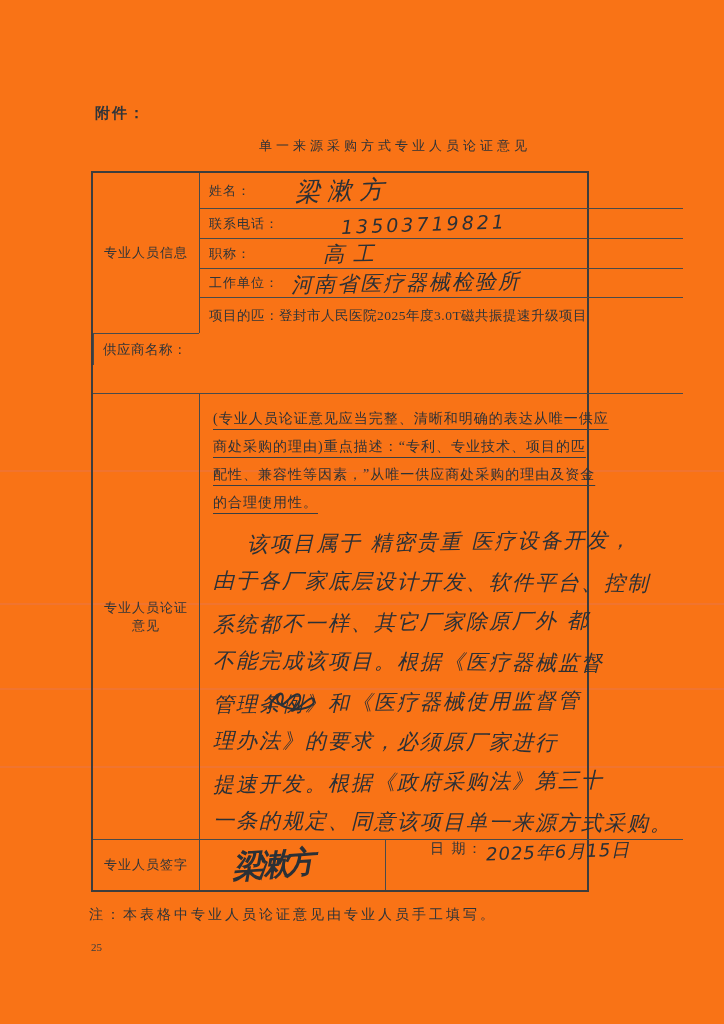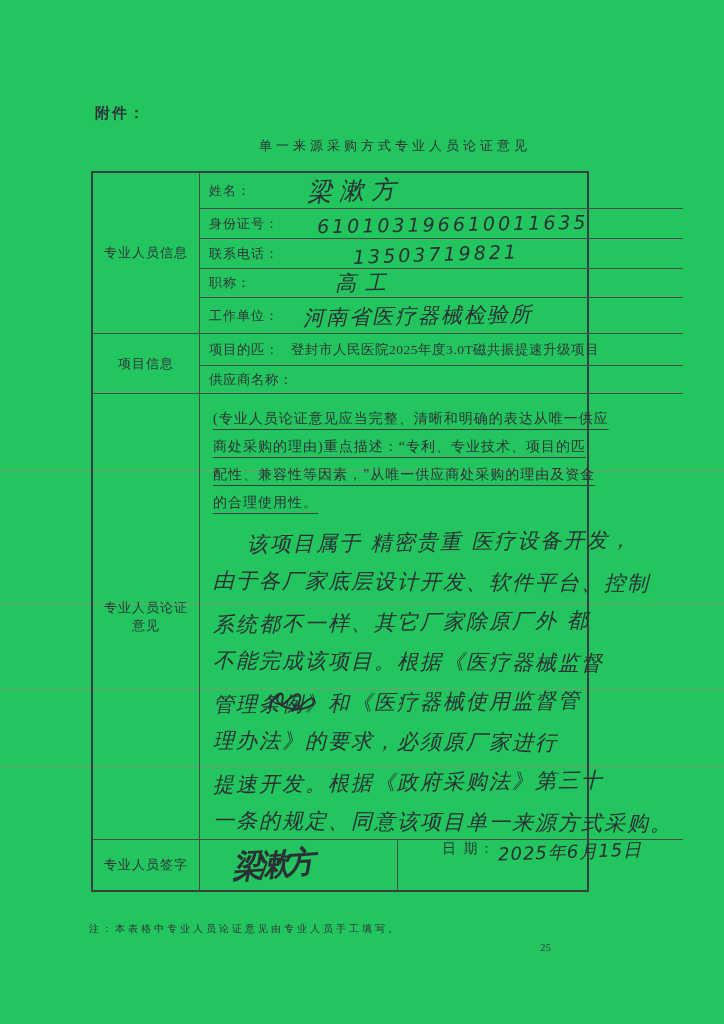--- a/index.html
+++ b/index.html
@@ -1,19 +1,19 @@
 <!DOCTYPE html>
 <html><head>
 <meta charset="utf-8">
 <style>
   * { margin:0; padding:0; box-sizing:border-box; }
   html,body { background:#d8dde0; }
   .sheet {
     position:relative; width:724px; height:1024px;
-    background:#22c55e; overflow:hidden;
+    background:#f97316; overflow:hidden;
     font-family:"Liberation Serif", serif;
     color:#33373b;
   }
   
   .scanline { position:absolute; left:0; width:724px; height:2px;
     background:rgba(214,125,135,0.22); pointer-events:none; }
   .sl1{top:470px;} .sl2{top:603px;} .sl3{top:688px;} .sl4{top:766px;}
 
   .attachment { position:absolute; left:95px; top:104px;
     font-size:15px; letter-spacing:2px; font-weight:600; color:#2f3439; }
@@ -21,21 +21,21 @@
     text-align:right; font-size:13px; letter-spacing:4px; color:#2e3237; }
 
   .form {
     position:absolute; left:91px; top:171px; width:498px; height:721px;
     border:2px solid #3d3d3d;
     display:grid;
     grid-template-columns:106px 1fr;
     grid-template-rows:35px 30px 30px 29px 36px 32px 28px 446px auto;
     background:transparent;
   }
-  .cell { border-top:1px solid #4a4a4a; position:relative; overflow:visible;gap:12px; }
+  .cell { border-top:1px solid #4a4a4a; position:relative; overflow:visible; }
   .col2 { border-left:1px solid #4a4a4a; }
   .row1 { border-top:none; }
 
   .seclabel { display:flex; align-items:center; justify-content:center;
     font-size:13px; letter-spacing:1px; color:#2f3439; text-align:center;
     padding:0 6px; }
   .c-personnel { grid-area:1/1/6/2; }
   .c-project   { grid-area:6/1/8/2; }
   .c-opinion-l { grid-area:8/1/9/2; }
   .c-sig-l     { grid-area:9/1/10/2; }
@@ -75,52 +75,47 @@
   .sig-area { width:185px; display:flex; align-items:center;
     padding-left:32px; }
   .signature { font-size:31px; font-weight:bold; letter-spacing:-5px;
     transform:rotate(-4deg); }
   .date-cell { flex:1; border-left:1px solid #4a4a4a; display:flex;
     align-items:flex-start; padding-left:44px; font-size:14px;
     letter-spacing:2px; color:#2f3439; }
   .date-hw { font-size:18px; letter-spacing:1px; margin-left:2px;
     transform:rotate(-2deg); }
 
-  .note { position:absolute; left:89px; top:906px; font-size:10px;
-    letter-spacing:3px; color:#2f3439;margin-top:16px; }
+  .note { position:absolute; left:89px; top:906px; font-size:14px;
+    letter-spacing:3px; color:#2f3439; }
   .pagenum { position:absolute; left:91px; top:941px; width:460px;
-    text-align:right; font-size:11px; color:#3a3e42; }
+    text-align:left; font-size:11px; color:#3a3e42; }
 </style>
 </head>
 <body>
 
 <div class="sheet">
 
   <div class="scanline sl1"></div>
   <div class="scanline sl2"></div>
   <div class="scanline sl3"></div>
   <div class="scanline sl4"></div>
 
   <div class="attachment">附件：</div>
   <div class="title">单一来源采购方式专业人员论证意见</div>
 
   <div class="form">
 
     <div class="cell row1 seclabel c-personnel">专业人员信息</div>
-    <div class="cell seclabel c-project">项目信息</div>
     <div class="cell seclabel c-opinion-l">专业人员论证意见</div>
     <div class="cell seclabel c-sig-l">专业人员签字</div>
 
     <div class="cell row1 col2 fieldrow">
       <span class="flabel">姓名：</span>
       <span class="hw v-name">梁漱方</span>
-    </div>
-    <div class="cell col2 fieldrow">
-      <span class="flabel">身份证号：</span>
-      <span class="hw v-id">610103196610011635</span>
     </div>
     <div class="cell col2 fieldrow">
       <span class="flabel">联系电话：</span>
       <span class="hw v-phone">13503719821</span>
     </div>
     <div class="cell col2 fieldrow">
       <span class="flabel">职称：</span>
       <span class="hw v-title">高工</span>
     </div>
     <div class="cell col2 fieldrow">

